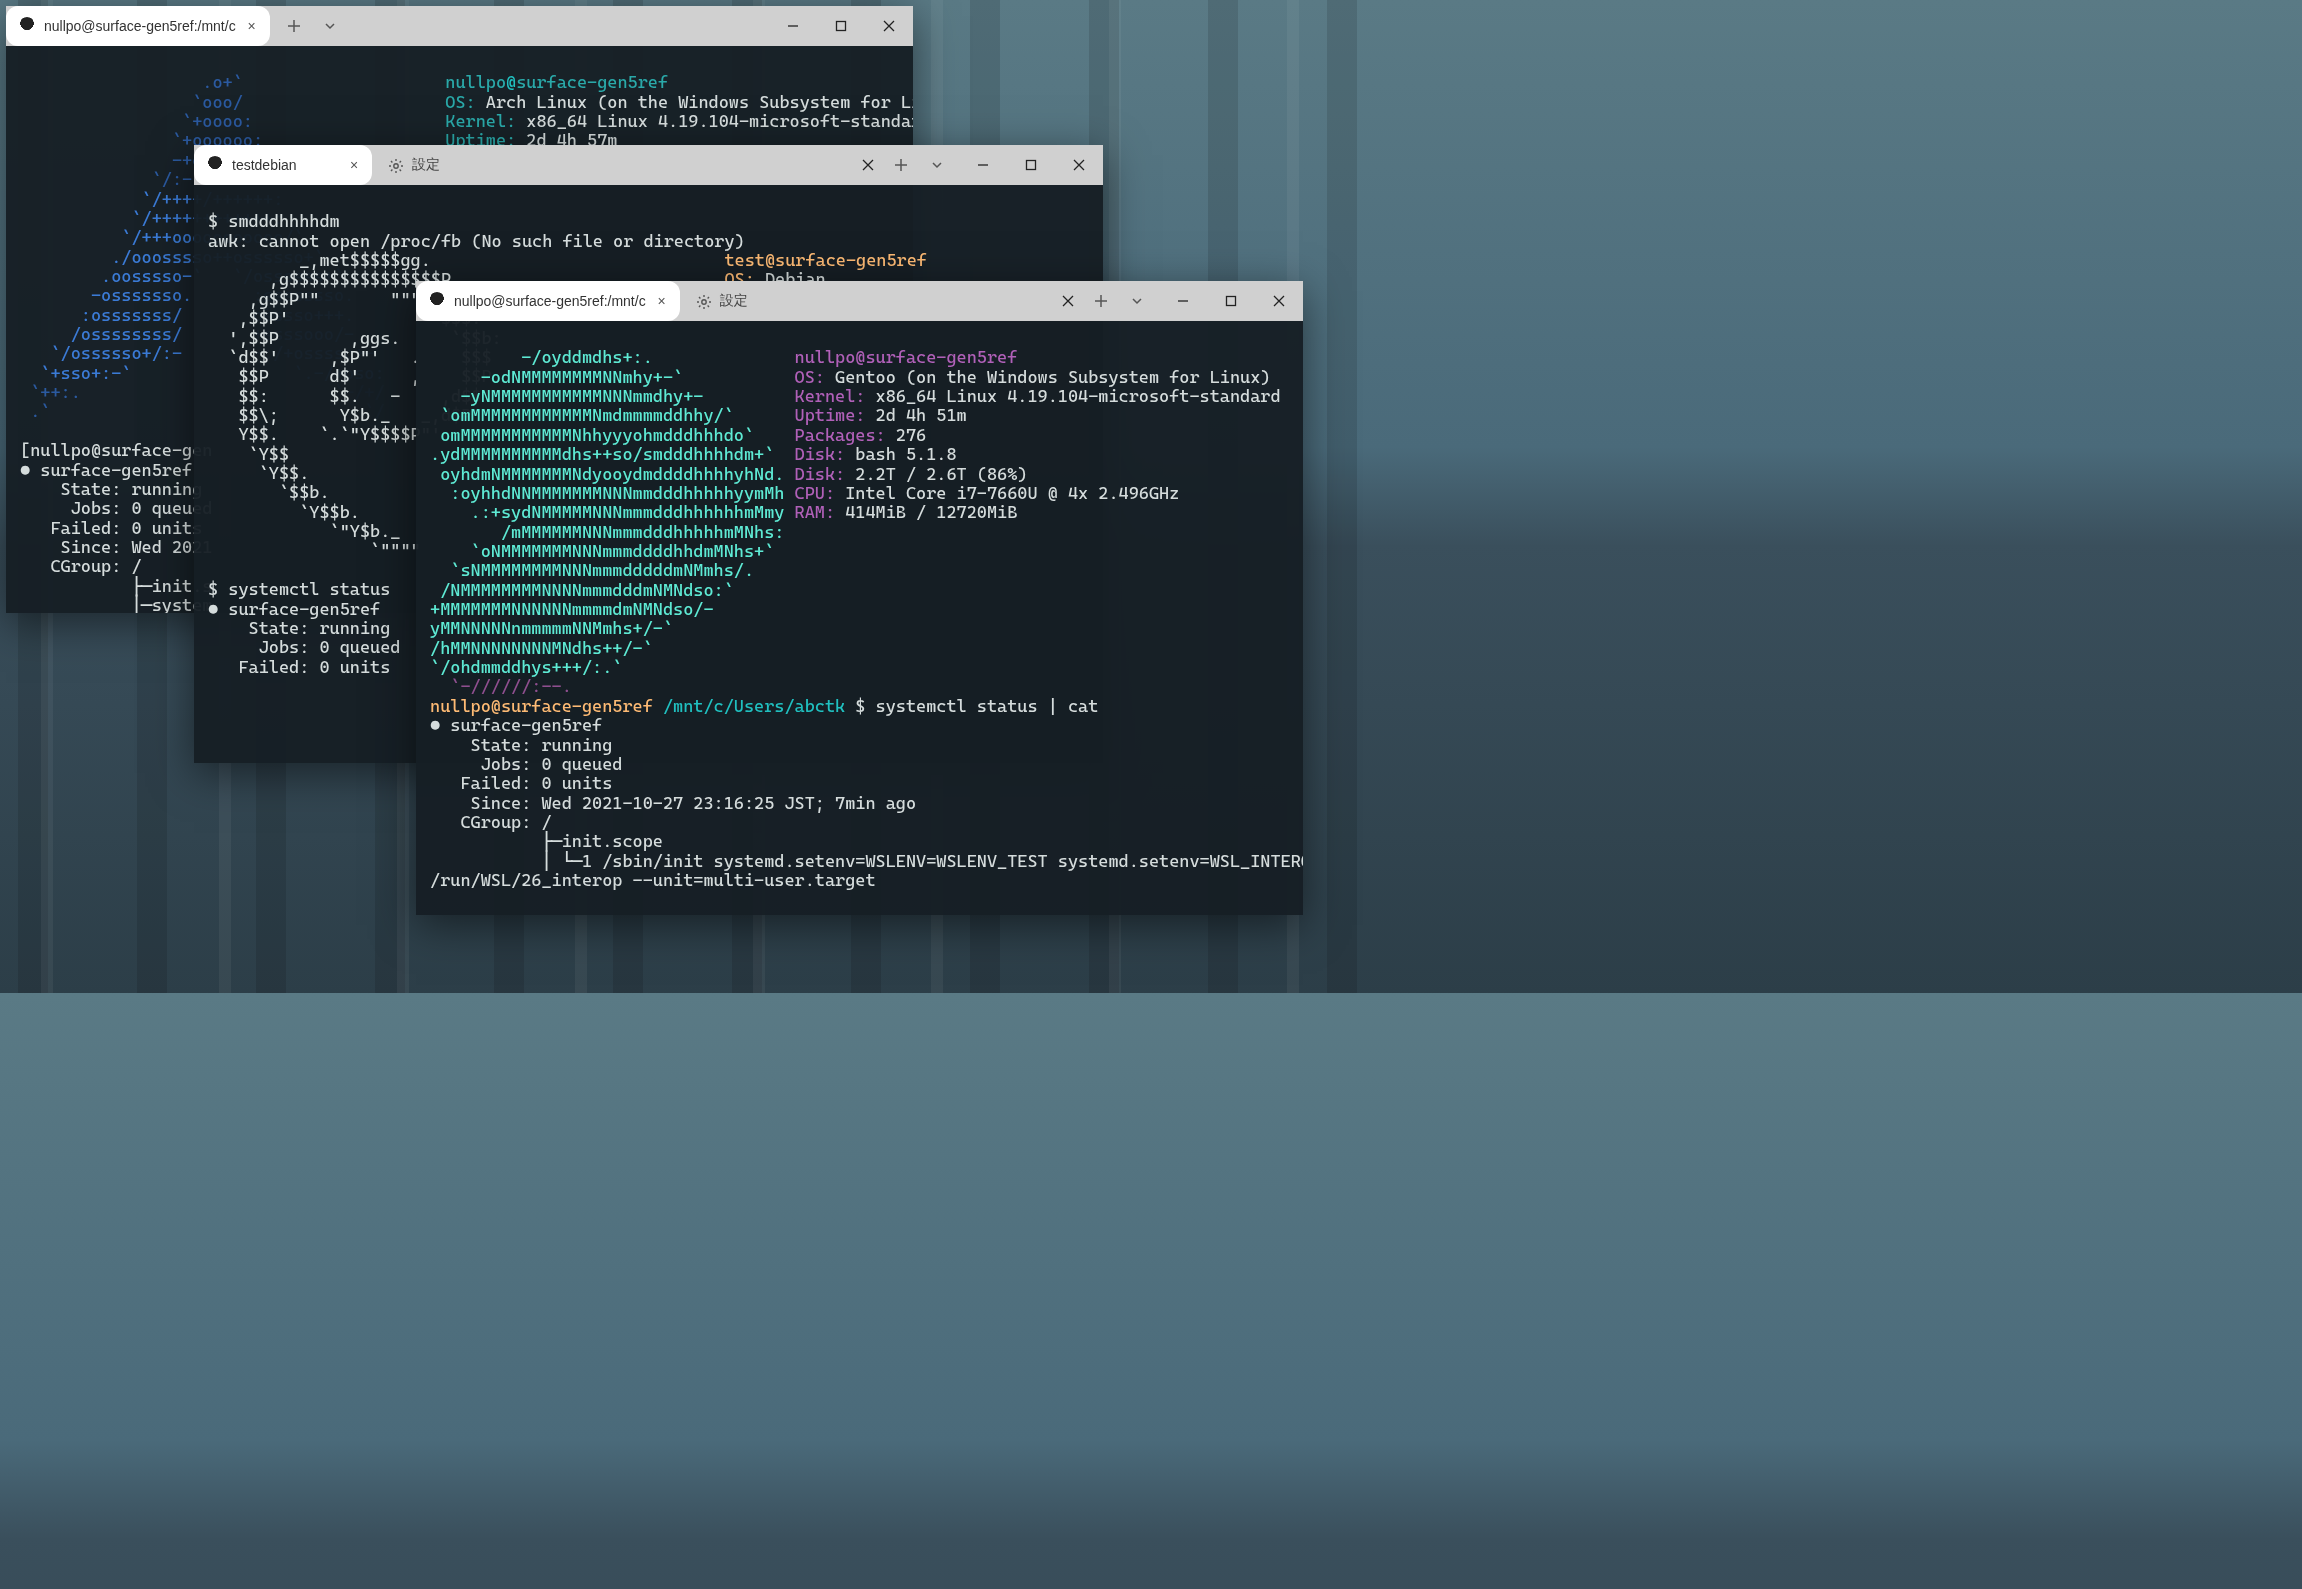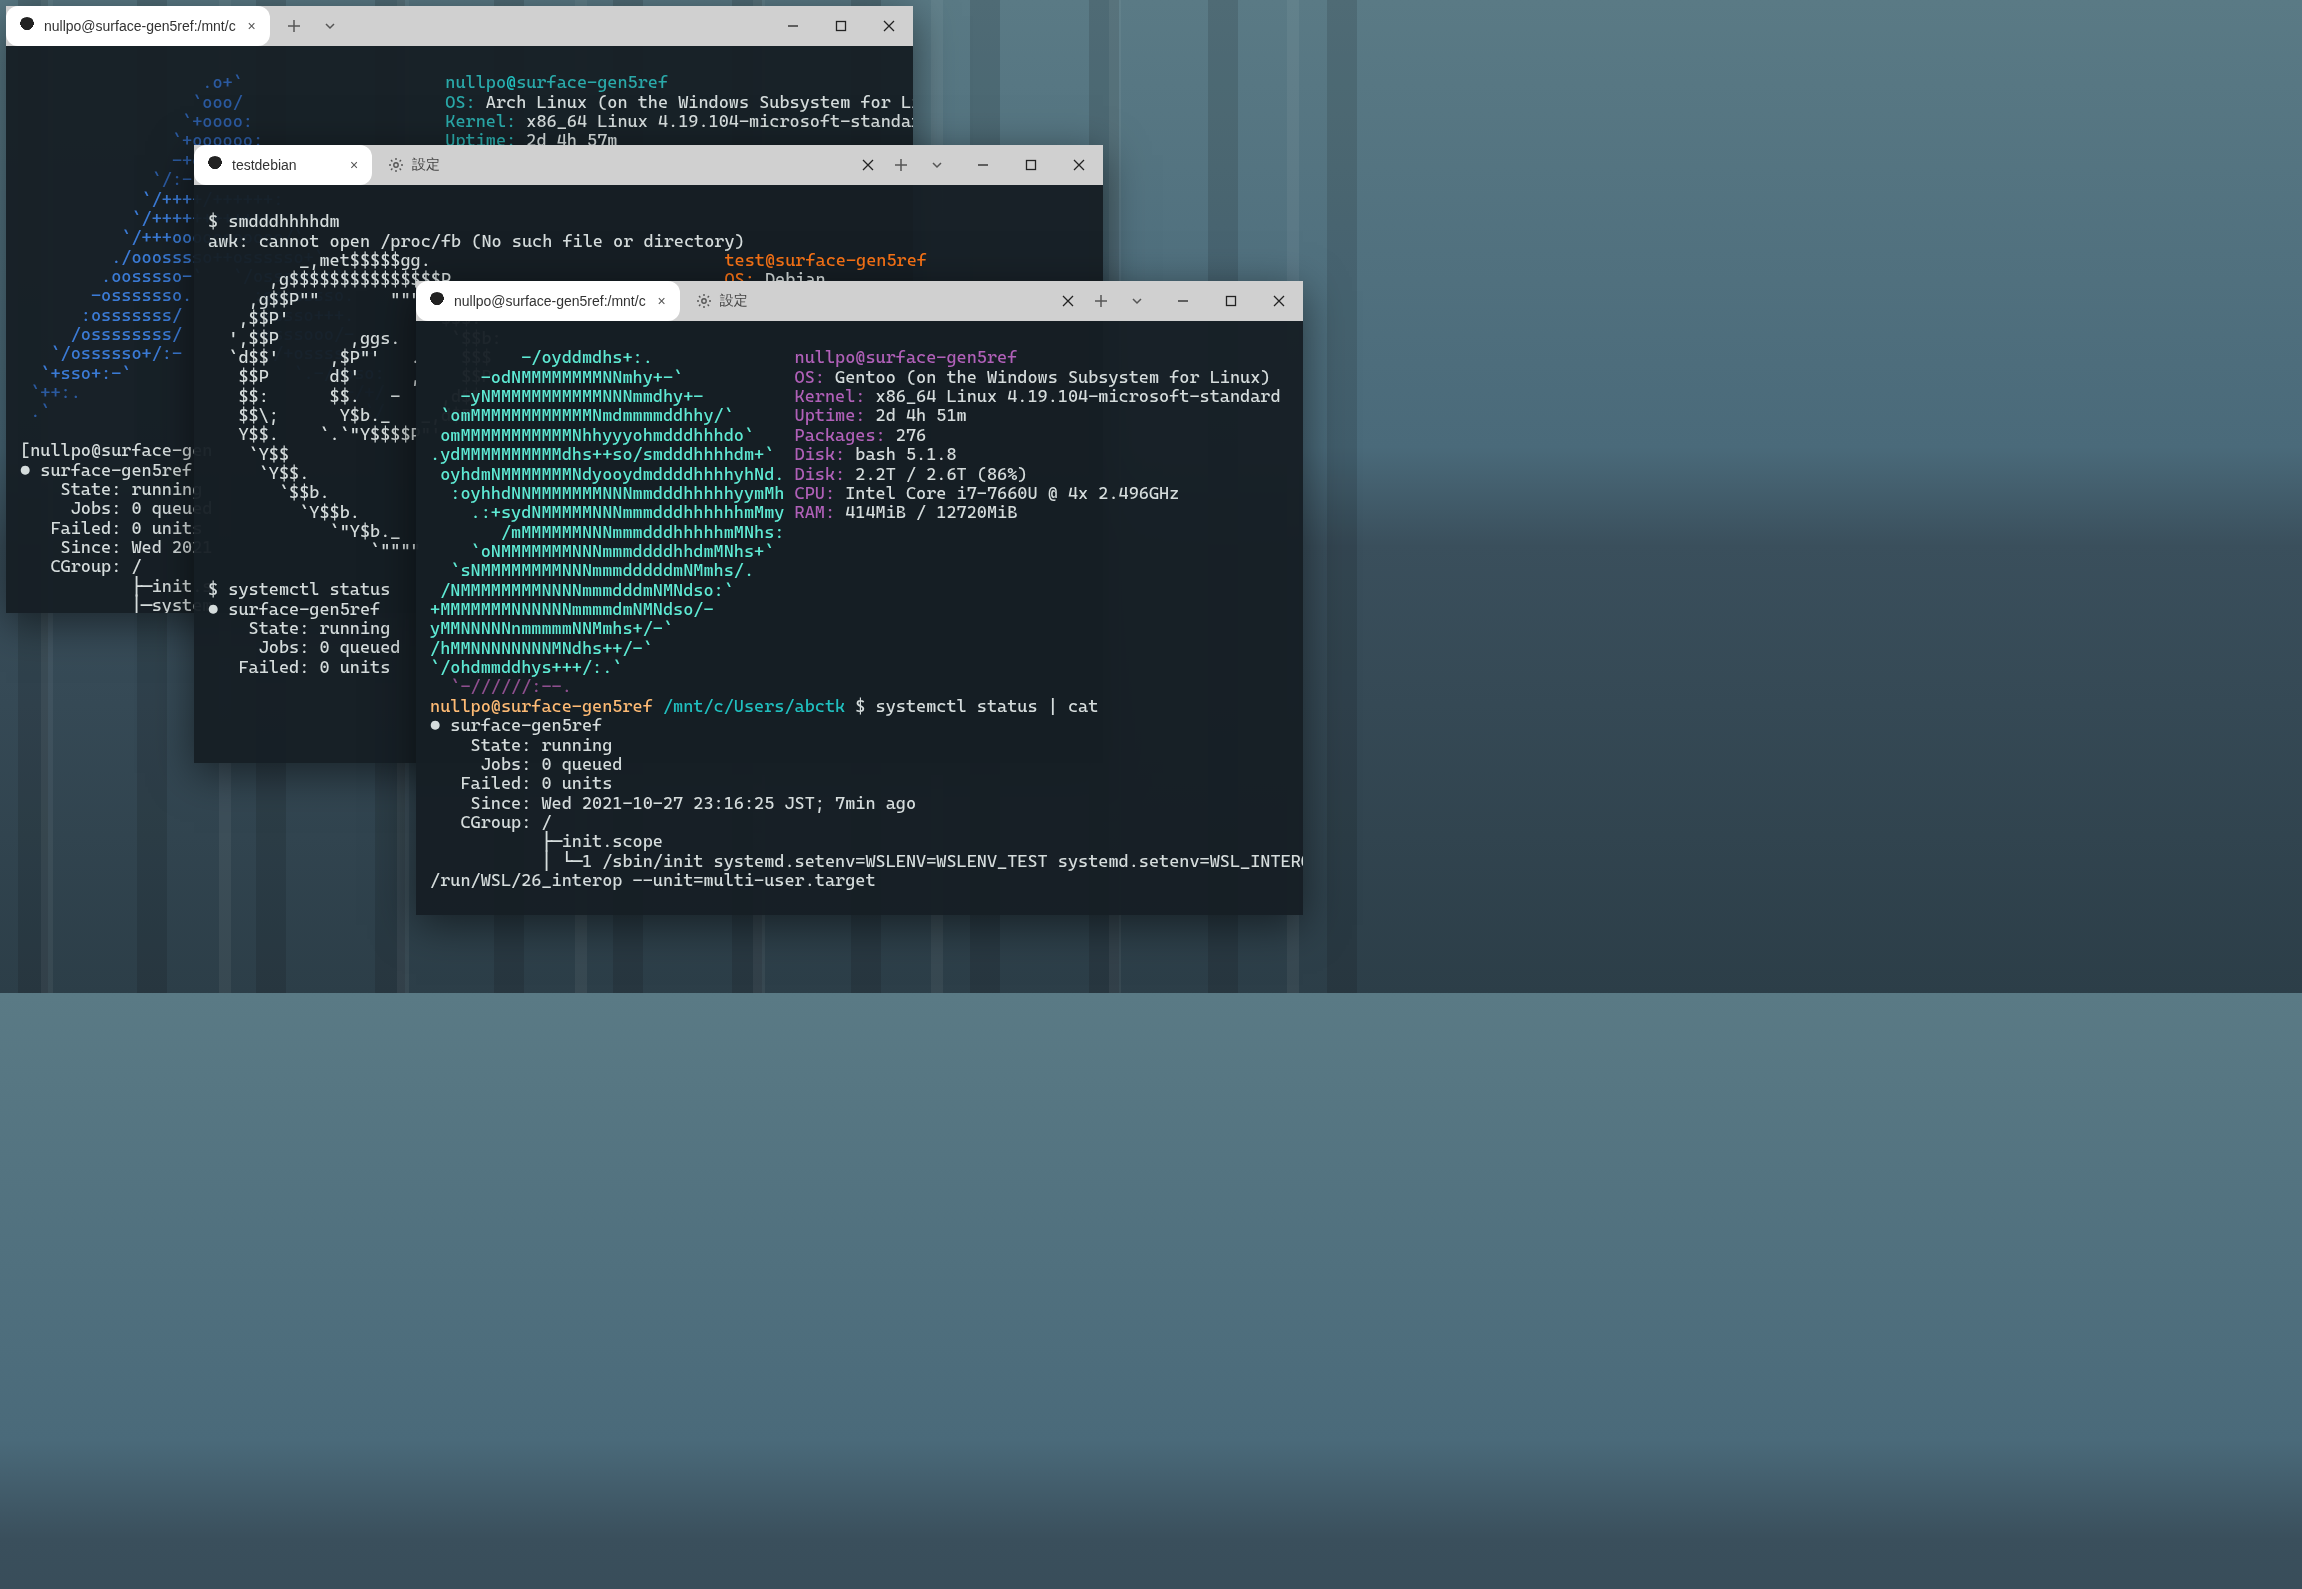--- a/index.html
+++ b/index.html
@@ -54,21 +54,21 @@
                 radial-gradient(circle at 50% 78%,#fff 35%,transparent 36%),
                 radial-gradient(circle at 50% 90%,#f0c040 20%,transparent 21%);
     border-radius:50% 50% 45% 45%;
   }
   .tab .title { flex:1; white-space:nowrap; overflow:hidden; text-overflow:ellipsis; font-size:14px;}
   .tab .close { width:16px; text-align:center; color:#555; font-size:14px;}
   .tb-btns { display:flex; gap:0; margin-left:6px;}
   .tb-btn { width:36px; height:40px; display:flex; align-items:center; justify-content:center; color:#444; font-size:14px;}
   .tb-btn.chev svg, .tb-btn.plus svg { width:14px;height:14px; stroke:#555; stroke-width:1.5; fill:none;}
   .settings-tab {
-    display:flex; align-items:center; gap:8px; padding:0 16px; color:#444; font-size:14px;
+    display:flex; align-items:flex-end; gap:8px; padding:0 16px; color:#444; font-size:14px;
   }
   .settings-tab svg { width:16px;height:16px; stroke:#555; fill:none; stroke-width:1.4;}
   .spacer { flex:1; }
   .win-ctrls { display:flex;}
   .win-ctrl { width:48px; height:40px; display:flex; align-items:center; justify-content:center; color:#222;}
   .win-ctrl svg { width:12px; height:12px; stroke:#222; stroke-width:1.3; fill:none;}
 
   .term {
     flex:1;
     padding: 8px 14px 12px 14px;
@@ -84,21 +84,21 @@
   #w1 { left:6px;  top:6px;   width:907px;  height:607px; z-index:1;}
   #w2 { left:194px;top:145px; width:909px;  height:618px; z-index:2;}
   #w3 { left:416px;top:281px; width:887px;  height:634px; z-index:3;}
 
   
   .cy  { color:#2aa9a9;} 
   .cy2 { color:#20c0c0;}
   .bl  { color:#3b7bd6;}
   .bl2 { color:#2b5aa0;}
   .wh  { color:#d5dcdc;}
-  .rd  { color:#f97316;}
+  .rd  { color:#fdba74;}
   .rdk { color:#8a1f1f;}
   .pk  { color:#5eead4;}
   .pk2 { color:#8f4f8f;}
   .mg  { color:#b060b8;}
   .ylg { color:#fdba74;}
 </style>
 </head>
 <body>
 
 <div class="window" id="w1">

